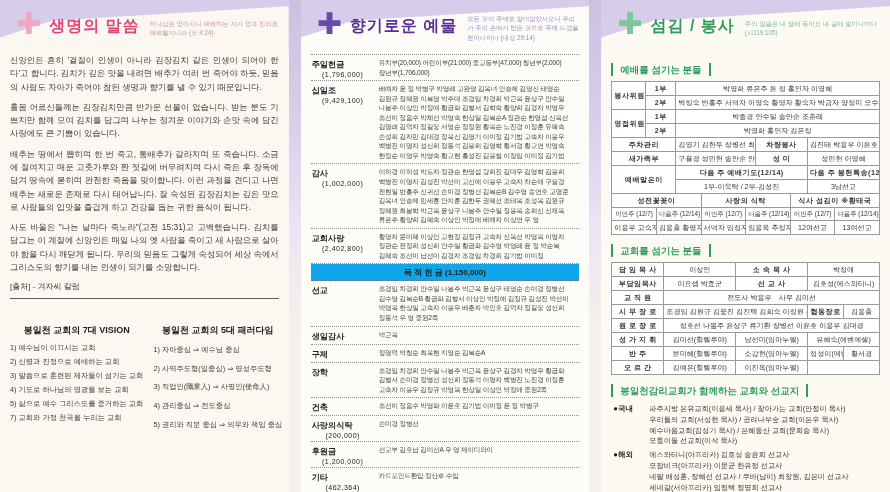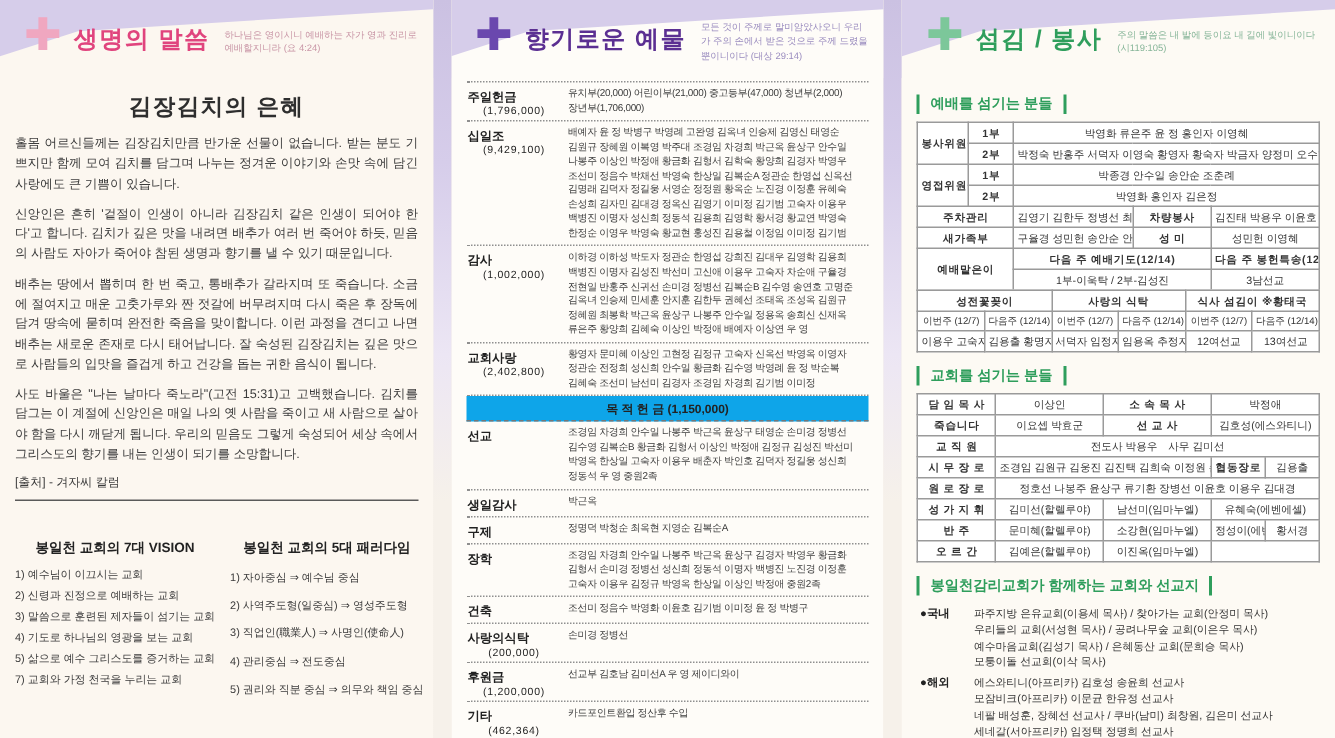--- a/index.html
+++ b/index.html
@@ -59,23 +59,22 @@
 <section class="panel">
   <div class="phead">
     <div class="roof bg-left"></div>
     <div class="inner">
       <span class="cross c-pink">✚</span>
       <span class="ptitle t-pink">생명의 말씀</span>
       <span class="pverse v-pink">하나님은 영이시니 예배하는 자가 영과 진리로 예배할지니라 (요 4:24)</span>
     </div>
   </div>
   <div class="pbody bg-left">
-    <h1 class="art-title">김장김치의 은혜</h1>
+    <p class="art">신앙인은 흔히 '겉절이 인생이 아니라 김장김치 같은 인생이 되어야 한다'고 합니다. 김치가 깊은 맛을 내려면 배추가 여러 번 죽어야 하듯, 믿음의 사람도 자아가 죽어야 참된 생명과 향기를 낼 수 있기 때문입니다.</p>
     <p class="art">홀몸 어르신들께는 김장김치만큼 반가운 선물이 없습니다. 받는 분도 기쁘지만 함께 모여 김치를 담그며 나누는 정겨운 이야기와 손맛 속에 담긴 사랑에도 큰 기쁨이 있습니다.</p>
-    <p class="art">신앙인은 흔히 '겉절이 인생이 아니라 김장김치 같은 인생이 되어야 한다'고 합니다. 김치가 깊은 맛을 내려면 배추가 여러 번 죽어야 하듯, 믿음의 사람도 자아가 죽어야 참된 생명과 향기를 낼 수 있기 때문입니다.</p>
     <p class="art">배추는 땅에서 뽑히며 한 번 죽고, 통배추가 갈라지며 또 죽습니다. 소금에 절여지고 매운 고춧가루와 짠 젓갈에 버무려지며 다시 죽은 후 장독에 담겨 땅속에 묻히며 완전한 죽음을 맞이합니다. 이런 과정을 견디고 나면 배추는 새로운 존재로 다시 태어납니다. 잘 숙성된 김장김치는 깊은 맛으로 사람들의 입맛을 즐겁게 하고 건강을 돕는 귀한 음식이 됩니다.</p>
     <p class="art">사도 바울은 "나는 날마다 죽노라"(고전 15:31)고 고백했습니다. 김치를 담그는 이 계절에 신앙인은 매일 나의 옛 사람을 죽이고 새 사람으로 살아야 함을 다시 깨닫게 됩니다. 우리의 믿음도 그렇게 숙성되어 세상 속에서 그리스도의 향기를 내는 인생이 되기를 소망합니다.</p>
     <div class="src">[출처] - 겨자씨 칼럼</div>
     <div class="vision-wrap">
       <div class="vcol">
         <div class="vtitle">봉일천 교회의 7대 VISION</div>
         <div>
             <div class="vitem">1) 예수님이 이끄시는 교회</div>
             <div class="vitem">2) 신령과 진정으로 예배하는 교회</div>
             <div class="vitem">3) 말씀으로 훈련된 제자들이 섬기는 교회</div>
@@ -304,21 +303,21 @@
           <col>
         </colgroup>
       <tbody>
           <tr>
             <td class="th">담 임 목 사</td>
             <td colspan="2" class="">이상인</td>
             <td colspan="2" class="th">소 속 목 사</td>
             <td colspan="2" class="">박정애</td>
           </tr>
           <tr>
-            <td class="th">죽습니다</td>
+            <td class="th">부담임목사</td>
             <td colspan="2" class="">이요셉 박효군</td>
             <td colspan="2" class="th">선  교  사</td>
             <td colspan="2" class="">김호성(에스와티니)</td>
           </tr>
           <tr>
             <td class="th">교  직  원</td>
             <td colspan="6" class="">전도사 박용우　사무 김미선</td>
           </tr>
           <tr>
             <td class="th">시 무 장 로</td>

